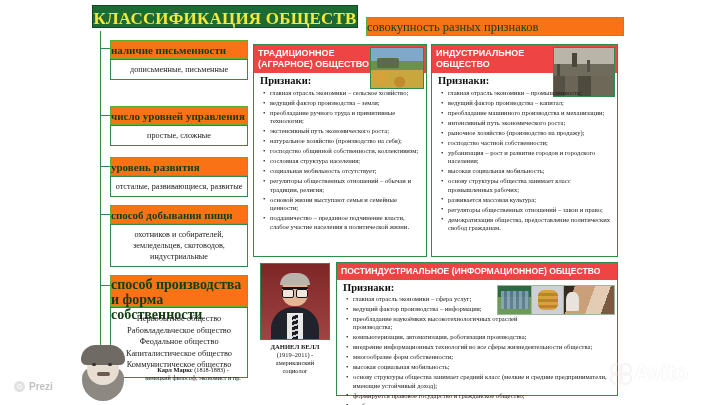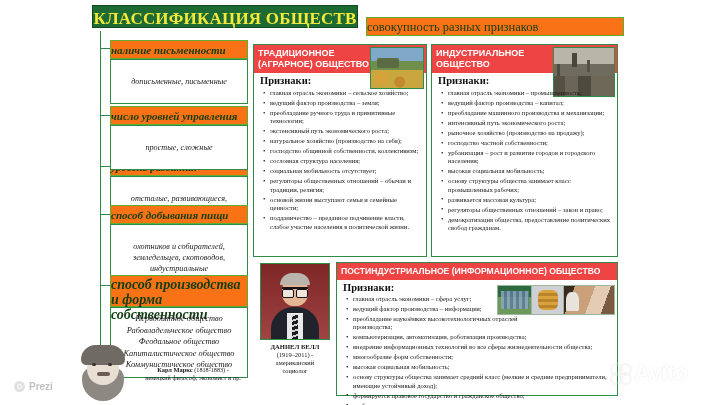--- a/index.html
+++ b/index.html
@@ -38,28 +38,28 @@
   #title{
     position:absolute;left:92px;top:5px;width:266px;height:23px;
     font-size:17px;line-height:26px;text-align:center;letter-spacing:.2px;
   }
   #subtitle{
     position:absolute;left:366px;top:17px;width:258px;height:19px;
     font-size:12.5px;line-height:18px;font-weight:normal;color:#143d14;
   }
 
   
-  .crit{position:absolute;left:110px;width:138px;font-style:italic;}
+  .crit{position:absolute;left:110px;width:138px;}
   .crit .h{
     height:19px;font-size:11px;line-height:19px;
   }
   .crit .h.two{height:32px;line-height:15px;padding-top:1px;font-size:14px;}
   .crit .b{
     font-size:8.2px;color:#1b1b1b;text-align:center;
-    padding:16px 3px;line-height:11px;
+    padding:4px 3px;line-height:11px;
   }
 
   
   .vline{position:absolute;background:#2e8b48;width:1px;}
   .hline{position:absolute;background:#2e8b48;height:1px;}
 
   
   .panel{position:absolute;box-sizing:border-box;border:1.4px solid #2e8b48;background:#fff;}
   .panel .cap{
     background:#ef4444;color:#ffffff;font-weight:bold;

